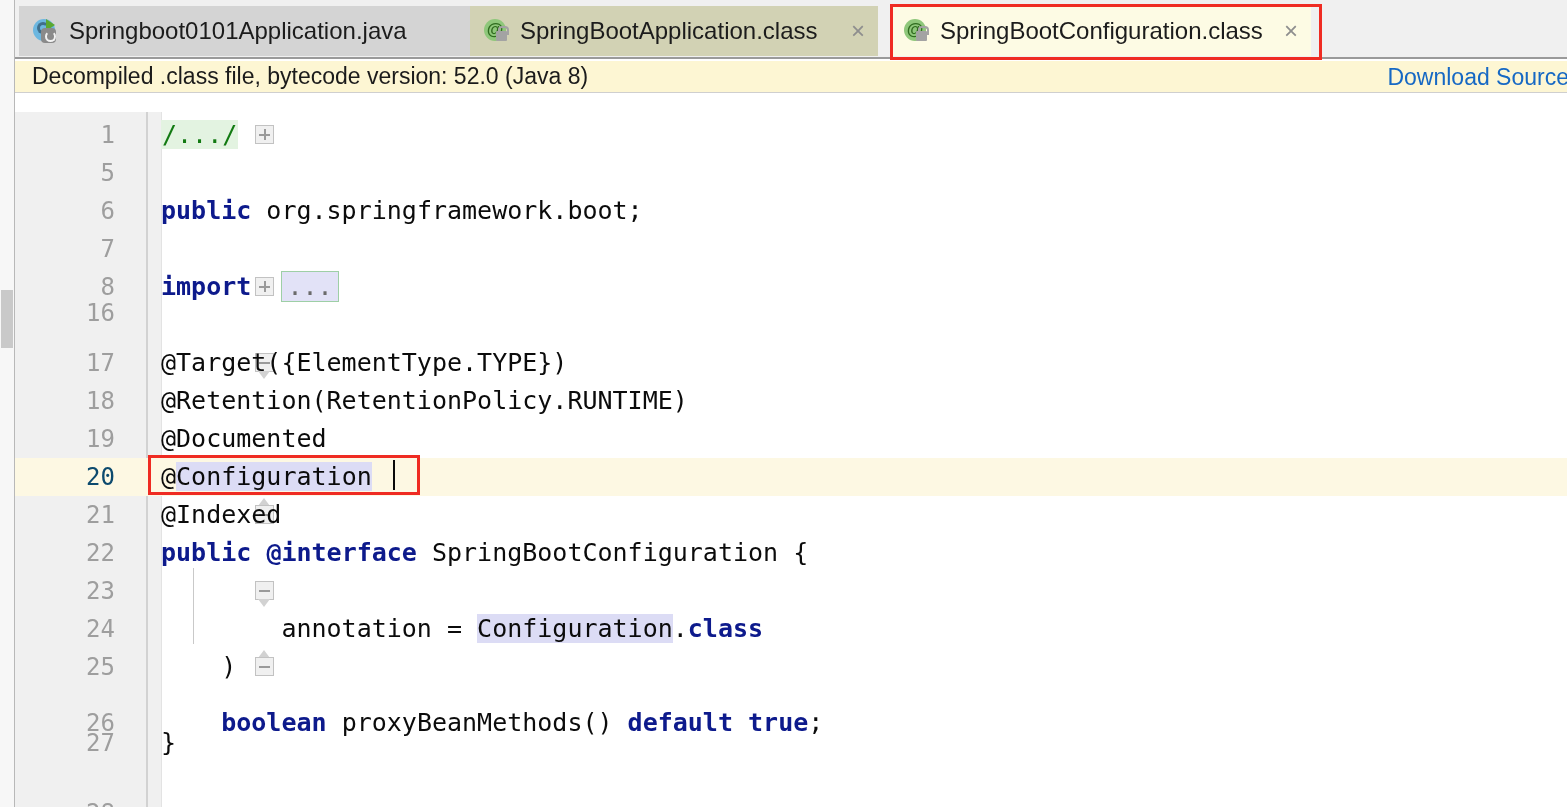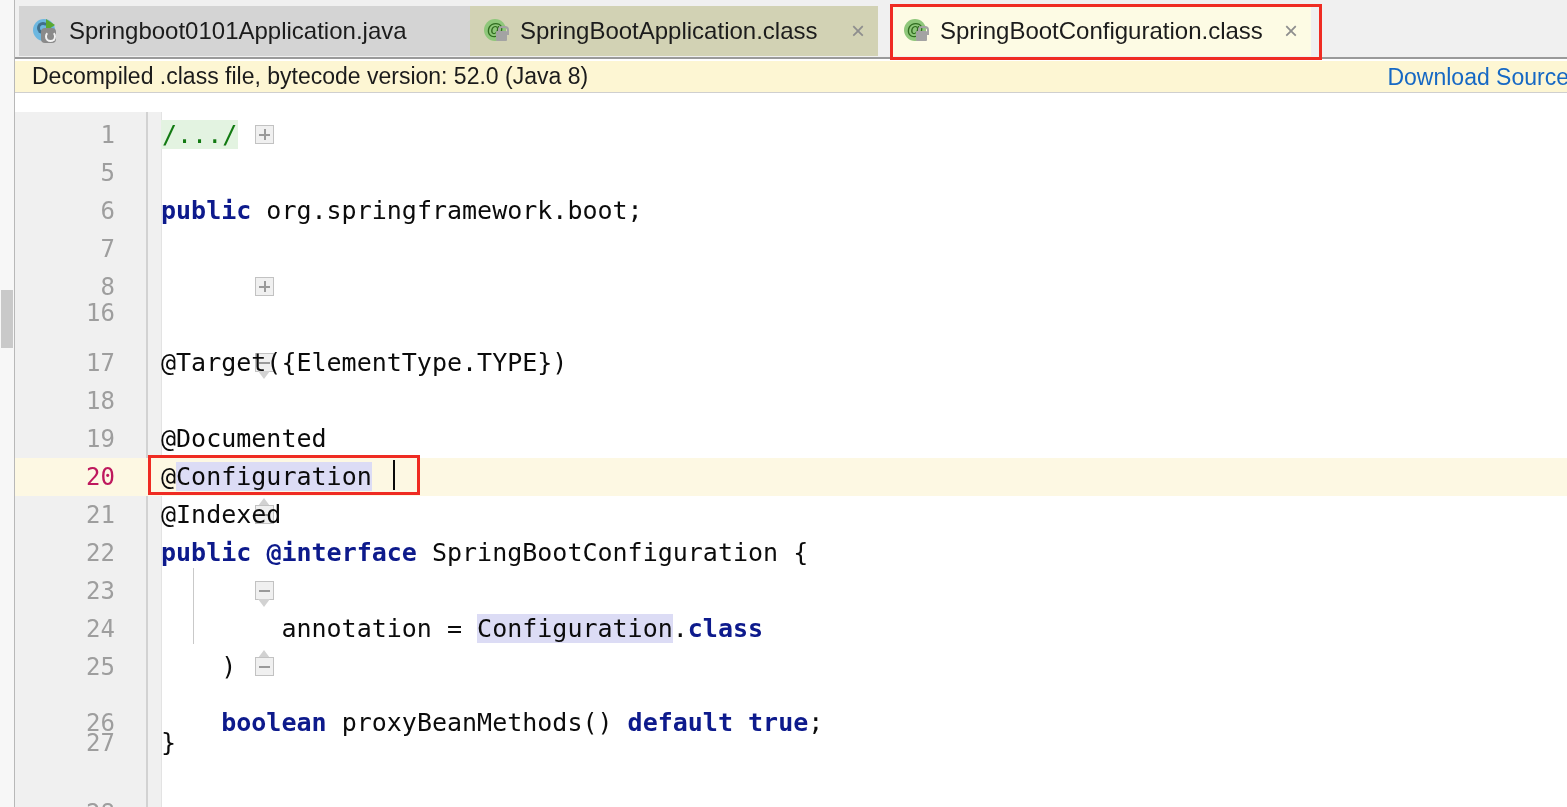--- a/index.html
+++ b/index.html
@@ -115,21 +115,21 @@
     position: absolute; left: 13px; top: 0; width: 2px; height: 695px; background: #d2d2d2;
   }
   .gutter-sep {
     position: absolute; left: 146px; top: 0; width: 1px; height: 695px; background:#e3e3e3;
   }
 
   .row {
     position: absolute; left: 0; width: 1552px; height: 38px;
   }
   .row.caret { background: #fdf8e3; }
-  .row.caret .lnum { color: #be185d; }
+  .row.caret .lnum { color: #0c4a6e; }
 
   .lnum {
     position: absolute; left: 0; width: 100px; text-align: right;
     font-family: "DejaVu Sans Mono", monospace; font-size: 24px; color: #9e9e9e;
     line-height: 38px;
   }
   .code {
     position: absolute; left: 146px; top: 0; height: 38px; line-height: 38px;
     font-family: "DejaVu Sans Mono", monospace; font-size: 25px; color: #0b0b0b;
     white-space: pre;
@@ -267,31 +267,33 @@
         <div class="row" style="top: 80px;">
           <span class="lnum">6</span>
           <span class="code"><span class="kw">public</span><span> org.springframework.boot;</span></span>
         </div>
         <div class="row" style="top: 118px;">
           <span class="lnum">7</span>
           <span class="code"></span>
         </div>
         <div class="row" style="top: 156px;">
           <span class="lnum">8</span>
+          <span class="code"><span class="kw">import</span><span>  </span><span class="fold-imports">...</span></span>
         </div>
         <div class="row" style="top: 182px;">
           <span class="lnum">16</span>
           <span class="code"></span>
         </div>
         <div class="row" style="top: 232px;">
           <span class="lnum">17</span>
           <span class="code"><span>@Target({ElementType.TYPE})</span></span>
         </div>
         <div class="row" style="top: 270px;">
           <span class="lnum">18</span>
+          <span class="code"><span>@Retention(RetentionPolicy.RUNTIME)</span></span>
         </div>
         <div class="row" style="top: 308px;">
           <span class="lnum">19</span>
           <span class="code"><span>@Documented</span></span>
         </div>
         <div class="row caret" style="top: 346px;">
           <span class="lnum">20</span>
           <span class="code"><span>@</span><span class="hl-ident">Configuration</span></span>
         </div>
         <div class="row" style="top: 384px;">

